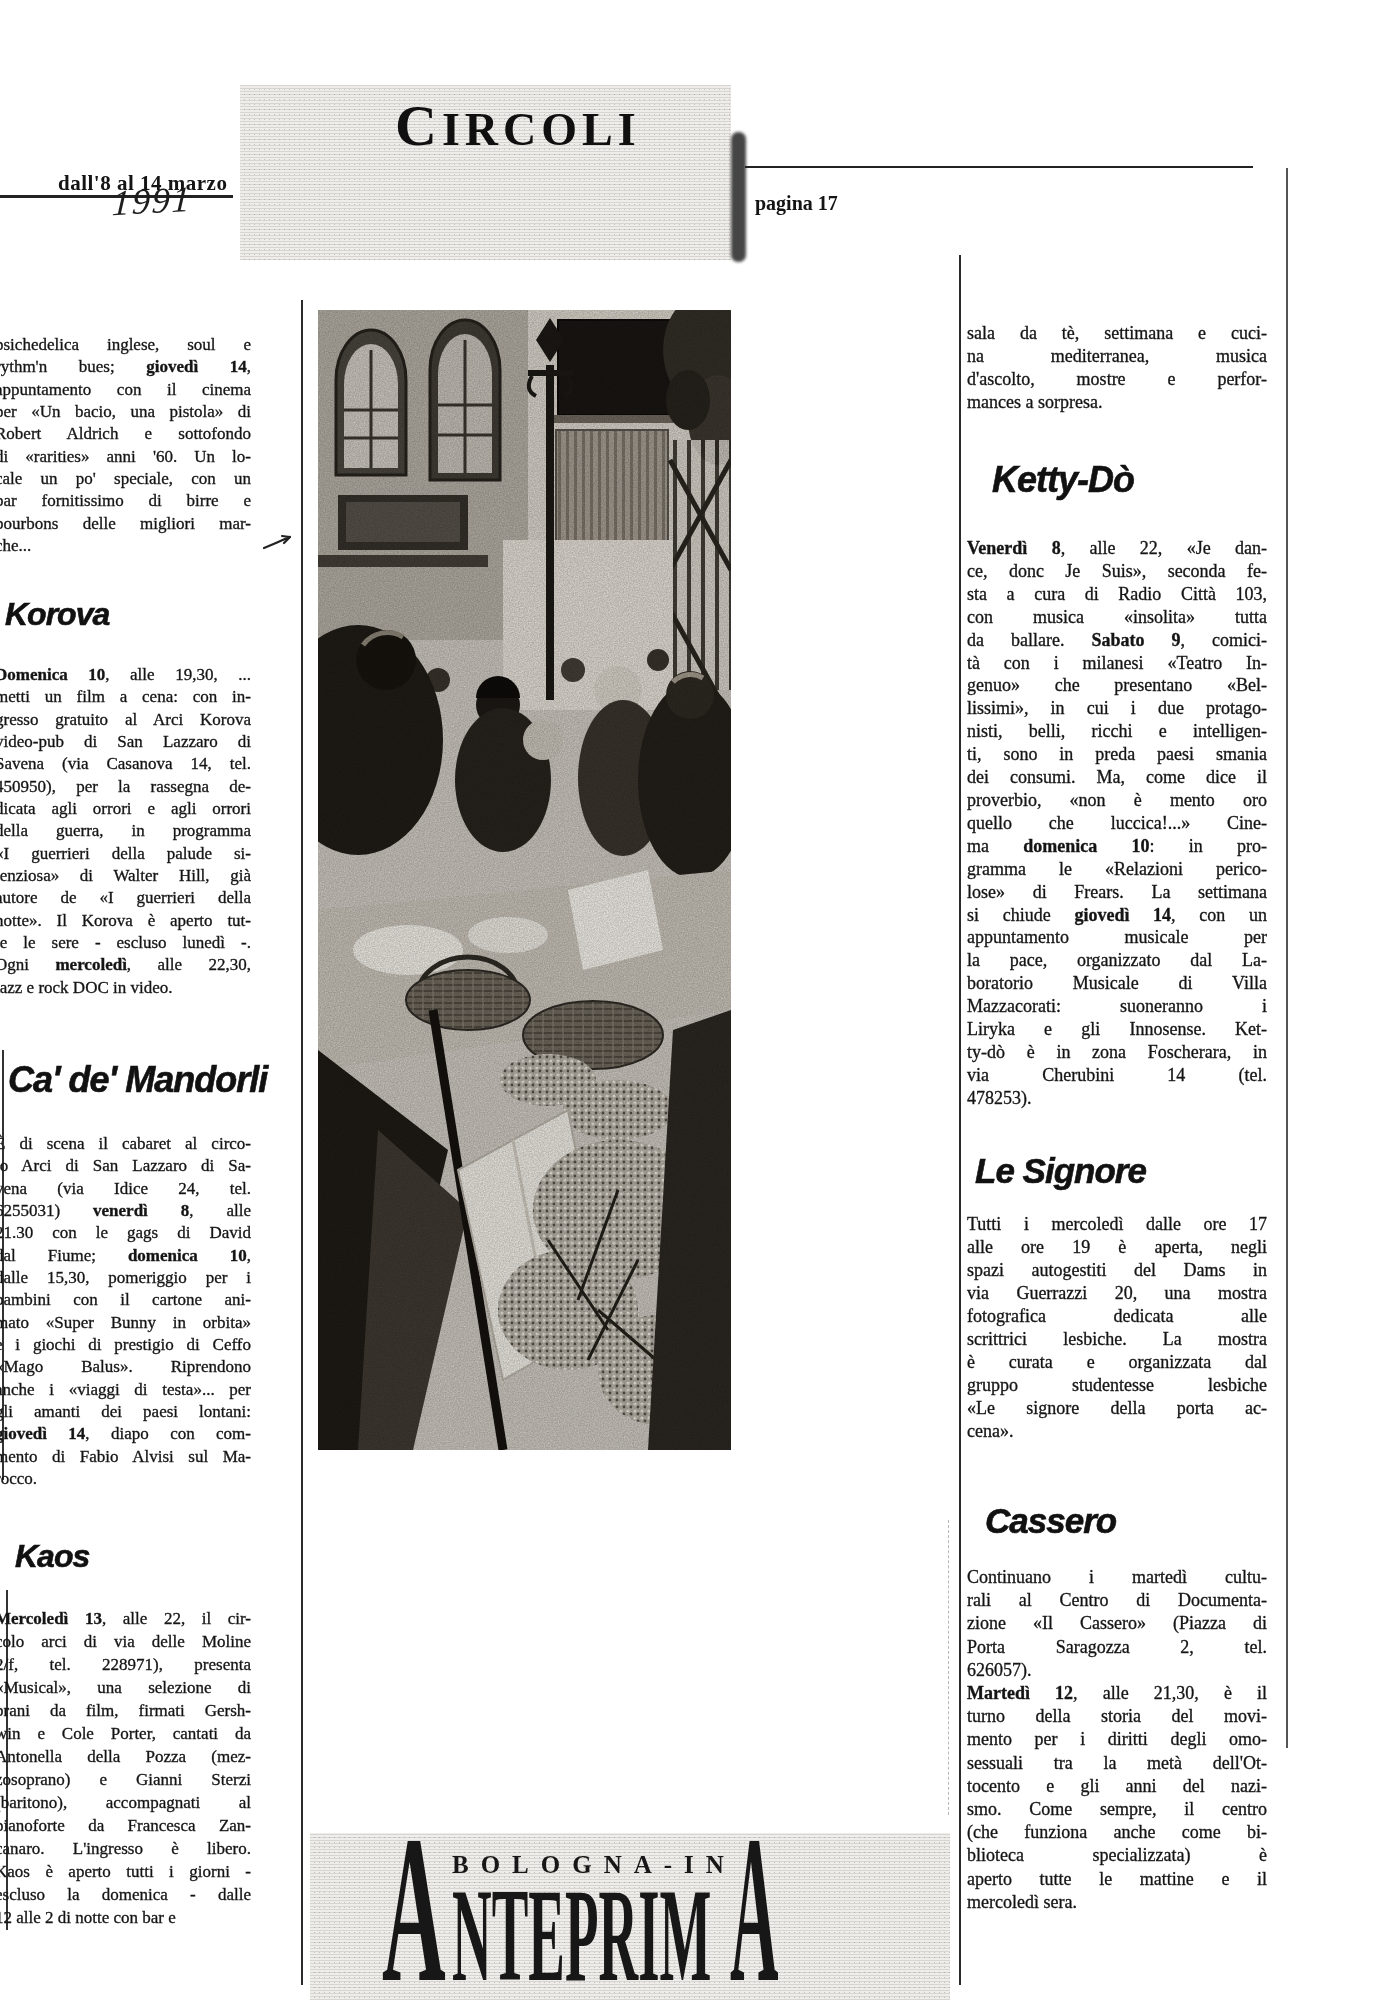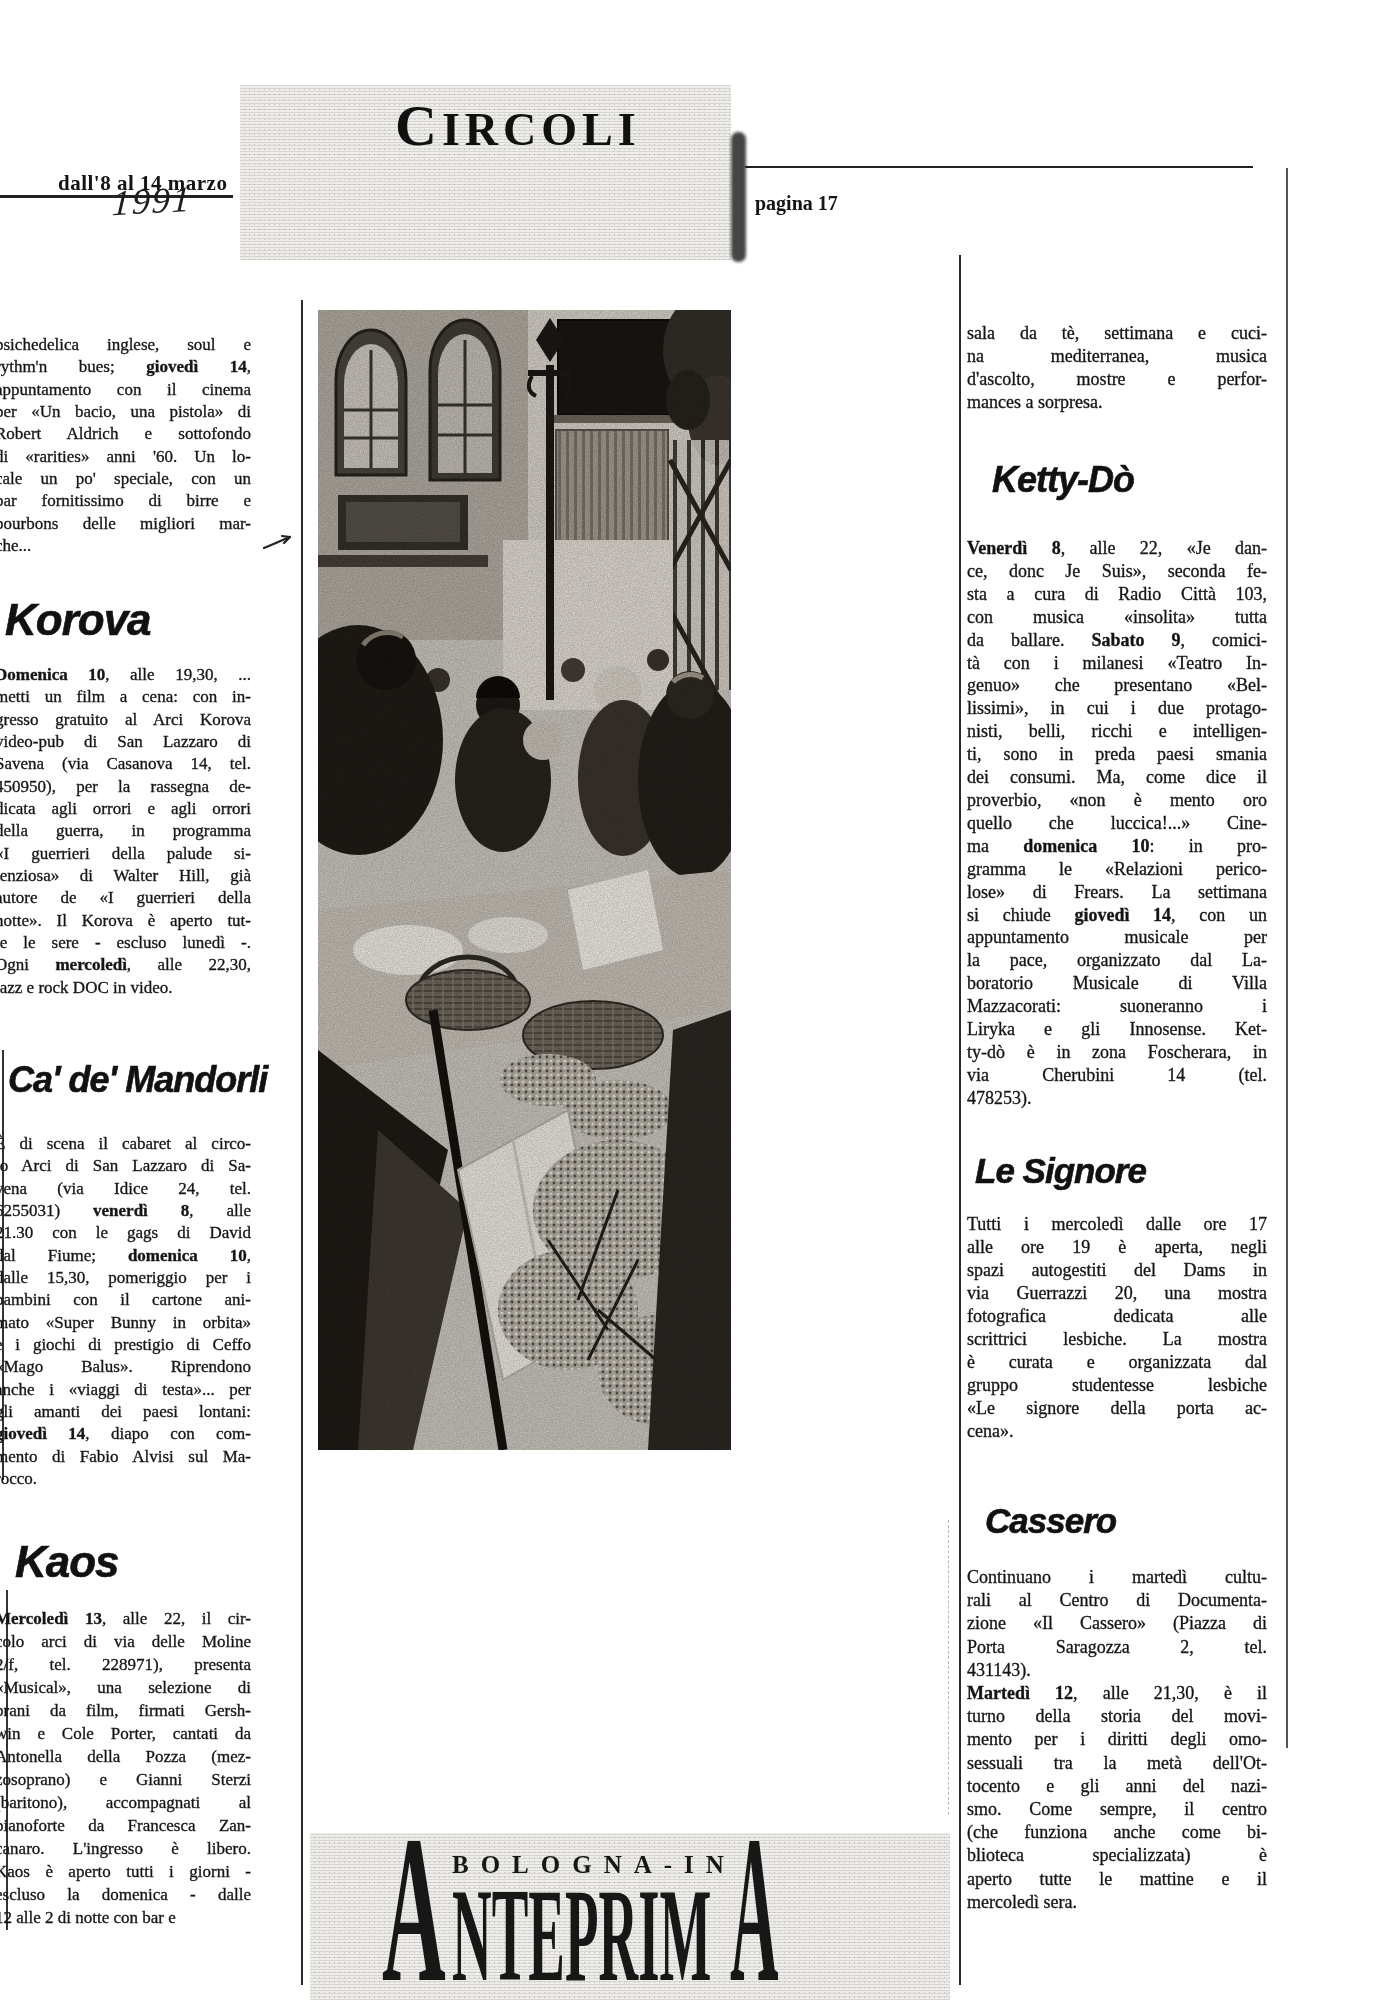--- a/index.html
+++ b/index.html
@@ -22,21 +22,21 @@
   
   .col{-webkit-text-stroke:0.33px #1b1b1b;}
   .col .line{text-align:justify;text-align-last:justify;}
   .col .line.flush{text-align-last:left;}
   .leftcol{width:256px;font-size:17px;line-height:22.35px;}
   .rightcol{width:300px;font-size:18px;line-height:22.9px;}
   .cassero-body{line-height:23.2px;}
   .kaos-body{line-height:23px;}
   
   .sechead{font-family:"Liberation Sans",sans-serif;font-weight:700;font-style:italic;
-           font-size:44px;line-height:1;letter-spacing:-1px;color:#111;
+           font-size:32px;line-height:1;letter-spacing:-1px;color:#111;
            -webkit-text-stroke:0.6px #111;white-space:nowrap;}
   
   .circoli{display:flex;align-items:baseline;font-weight:700;letter-spacing:5px;color:#101010;}
   .circoli .cap{font-size:58px;line-height:1;}
   .circoli .rest{font-size:46px;line-height:1;}
   .daterange{font-weight:700;font-size:21px;letter-spacing:0.5px;}
   .pagenum{font-weight:700;font-size:20px;}
   .hand1991{font-style:italic;font-size:36px;color:#1d1d1d;transform:rotate(-3deg) skewX(-6deg);
             letter-spacing:2px;}
   .smudge{background:#1d1d1d;filter:blur(1.5px);opacity:.82;border-radius:7px;}
@@ -301,21 +301,21 @@
       <div class="line">«Le signore della porta ac-</div>
       <div class="line flush">cena».</div>
     </div>
 
   <div class="abs sechead" style="left:985px;top:1503px;font-size:35px;">Cassero</div>
   <div class="abs col rightcol cassero-body" style="left:967px;top:1566px;">
       <div class="line">Continuano i martedì cultu-</div>
       <div class="line">rali al Centro di Documenta-</div>
       <div class="line">zione «Il Cassero» (Piazza di</div>
       <div class="line">Porta Saragozza 2, tel.</div>
-      <div class="line flush">431143).</div>
+      <div class="line flush">626057).</div>
       <div class="line"><b>Martedì 12</b>, alle 21,30, è il</div>
       <div class="line">turno della storia del movi-</div>
       <div class="line">mento per i diritti degli omo-</div>
       <div class="line">sessuali tra la metà dell'Ot-</div>
       <div class="line">tocento e gli anni del nazi-</div>
       <div class="line">smo. Come sempre, il centro</div>
       <div class="line">(che funziona anche come bi-</div>
       <div class="line">blioteca specializzata) è</div>
       <div class="line">aperto tutte le mattine e il</div>
       <div class="line flush">mercoledì sera.</div>

